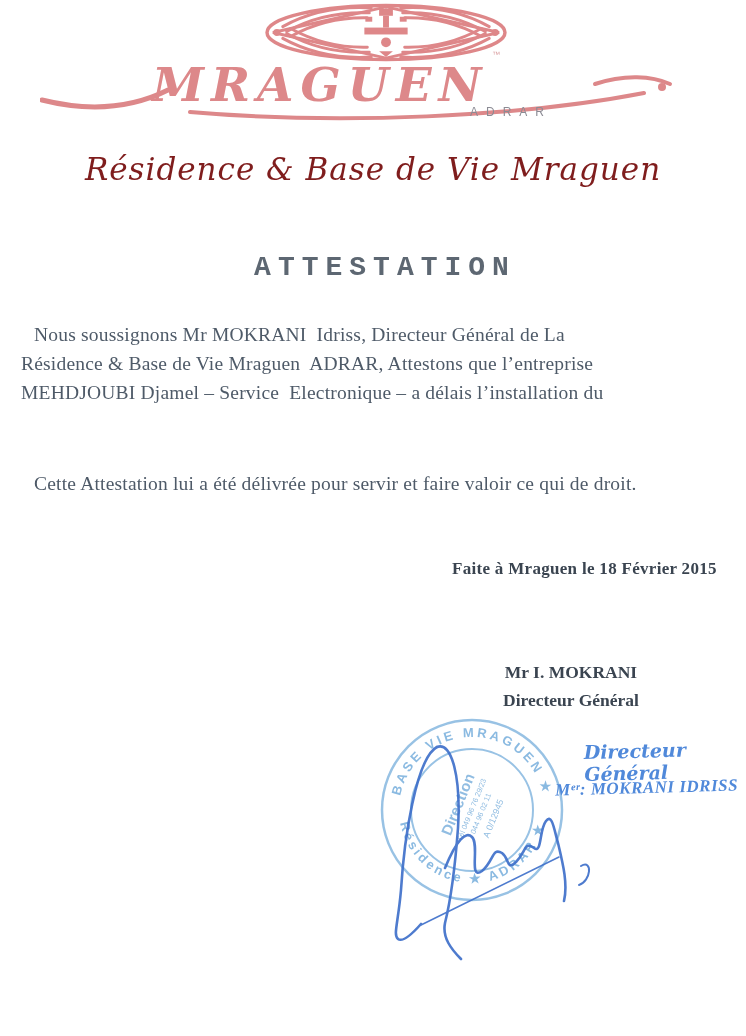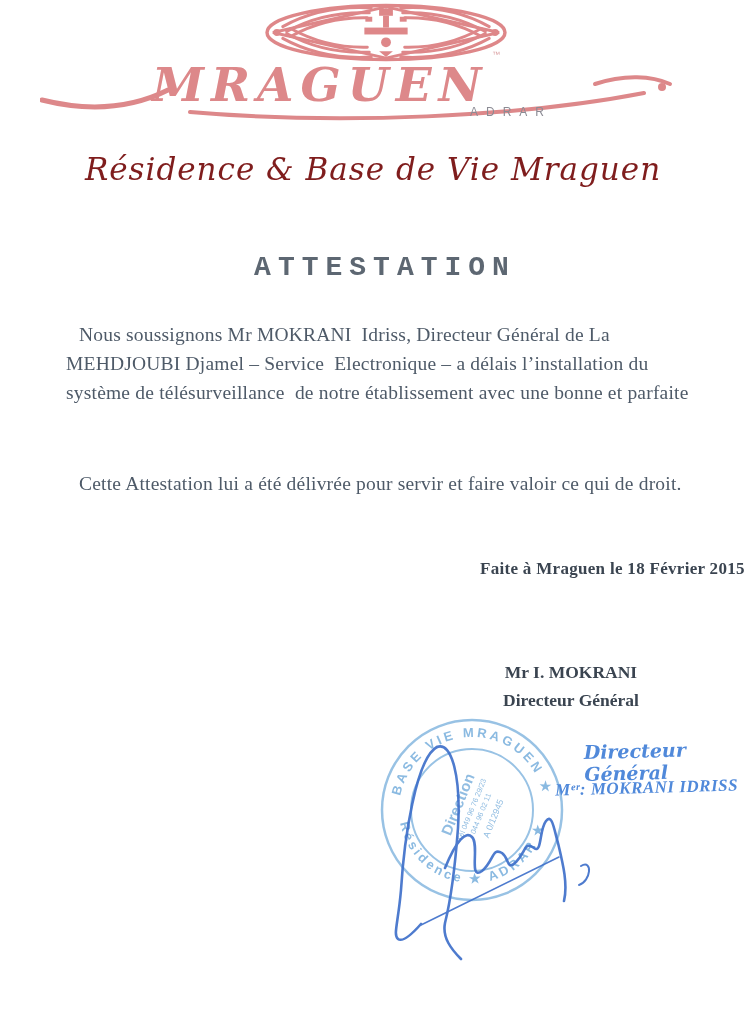--- a/index.html
+++ b/index.html
@@ -20,24 +20,24 @@
   .org-line { position:absolute; left:0; top:151px; width:100%; text-align:center;
               font-family:"DejaVu Serif", serif; font-style:italic; font-size:31px;
               color:#7f1d1d; letter-spacing:1px; }
   
   .doc-title { position:absolute; left:0; top:240px; width:100%; text-align:center; margin:12px;
                font-family:Liberation Mono, monospace; font-weight:bold; font-size:28px;
                letter-spacing:7px; color:#5d6772; }
   .para { position:absolute; left:21px; }
   .para1 { top:320px; } .para2 { top:469px; }
   .para .line { font-size:19.5px; line-height:29px; color:#4e5a68;
-                white-space:pre; letter-spacing:0.2px;margin-left:45px; }
+                white-space:pre; letter-spacing:0.2px; }
   .indent { padding-left:13px; }
   .dateline { position:absolute; left:452px; top:559px; font-weight:bold;
-              font-size:17px; color:#3a4450; letter-spacing:0.3px;margin-left:28px; }
+              font-size:17px; color:#3a4450; letter-spacing:0.3px; }
   .sig-block { position:absolute; left:503px; top:658px;text-align:center; }
   .sig-name, .sig-title { font-weight:bold; font-size:17.5px; color:#3a4450; line-height:28px; }
   
   .stamp { position:absolute; left:374px; top:712px; width:196px; height:196px; z-index:1; }
   .ring-text { font-family:"Liberation Sans", sans-serif; font-weight:bold; font-size:13px;
                letter-spacing:3px; fill:#6ea9da; }
   .stamp-center-title { font-family:"Liberation Sans", sans-serif; font-weight:bold;
                         font-size:15px; fill:#66a3d6; }
   .stamp-center-small { font-family:"Liberation Sans", sans-serif; font-size:7.5px; fill:#66a3d6; }
   .stamp-center-reg { font-family:"Liberation Sans", sans-serif; font-size:9px; fill:#66a3d6; }
@@ -97,22 +97,22 @@
     <text class="script-text" x="112" y="45">MRAGUEN</text>
     <text class="sub-text" x="430" y="60">ADRAR</text>
   </svg>
 
   <div class="org-line">Résidence &amp; Base de Vie Mraguen</div>
 
   <h1 class="doc-title">ATTESTATION</h1>
 
   <div class="para para1">
     <div class="line indent">Nous soussignons Mr MOKRANI  Idriss, Directeur Général de La</div>
+    <div class="line">Résidence &amp; Base de Vie Mraguen  ADRAR, Attestons que l’entreprise</div>
     <div class="line">MEHDJOUBI Djamel – Service  Electronique – a délais l’installation du</div>
-    <div class="line">système de télésurveillance  de notre établissement avec une bonne et parfaite</div>
   </div>
 
   <div class="para para2">
     <div class="line indent">Cette Attestation lui a été délivrée pour servir et faire valoir ce qui de droit.</div>
   </div>
 
   <div class="dateline">Faite à Mraguen le 18 Février 2015</div>
 
   <div class="sig-block">
     <div class="sig-name">Mr I. MOKRANI</div>

